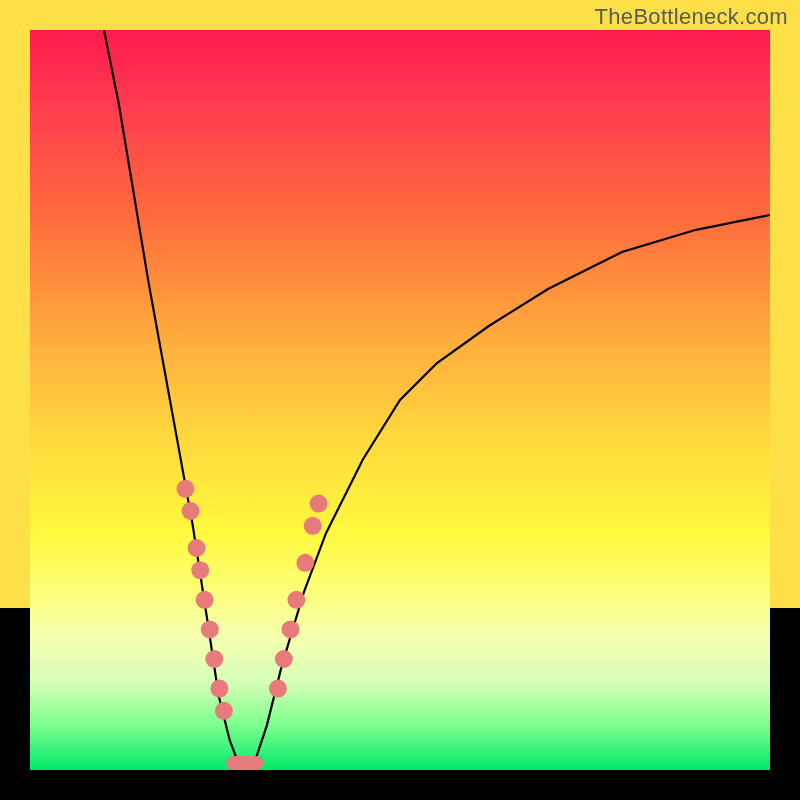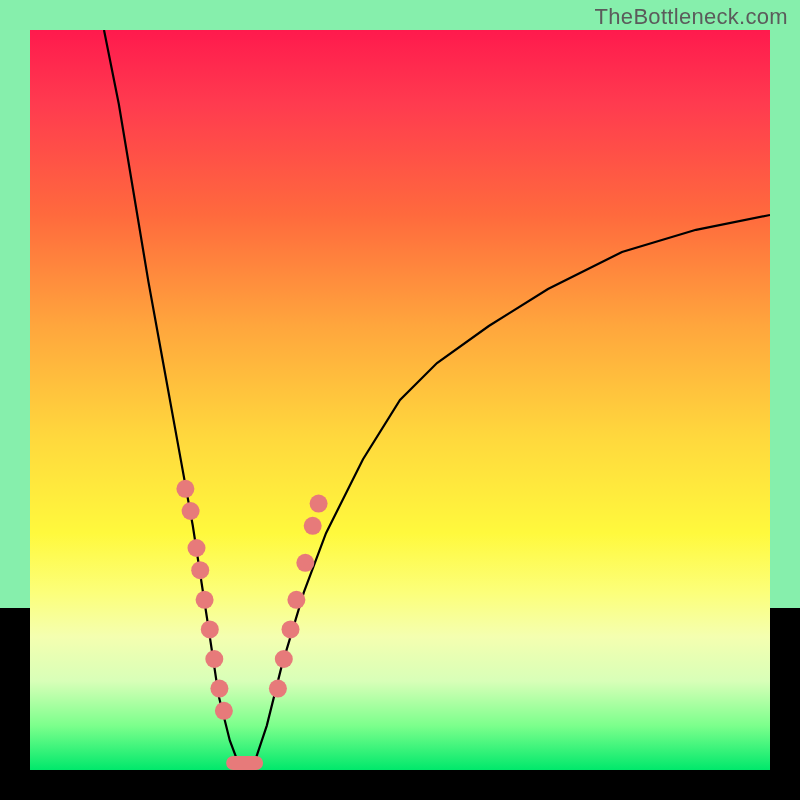--- a/index.html
+++ b/index.html
@@ -7,21 +7,21 @@
     padding: 0;
     width: 800px;
     height: 800px;
     background: #000;
     overflow: hidden;
   }
   .frame {
     position: relative;
     width: 800px;
     height: 608px;
-    background: #86efac;
+    background: #fde047;
   }
   .plot-area {
     position: absolute;
     left: 30px;
     top: 30px;
     width: 740px;
     height: 740px;
     background: linear-gradient(to bottom,
       #ff1a4d 0%,
       #ff3b4f 10%,

